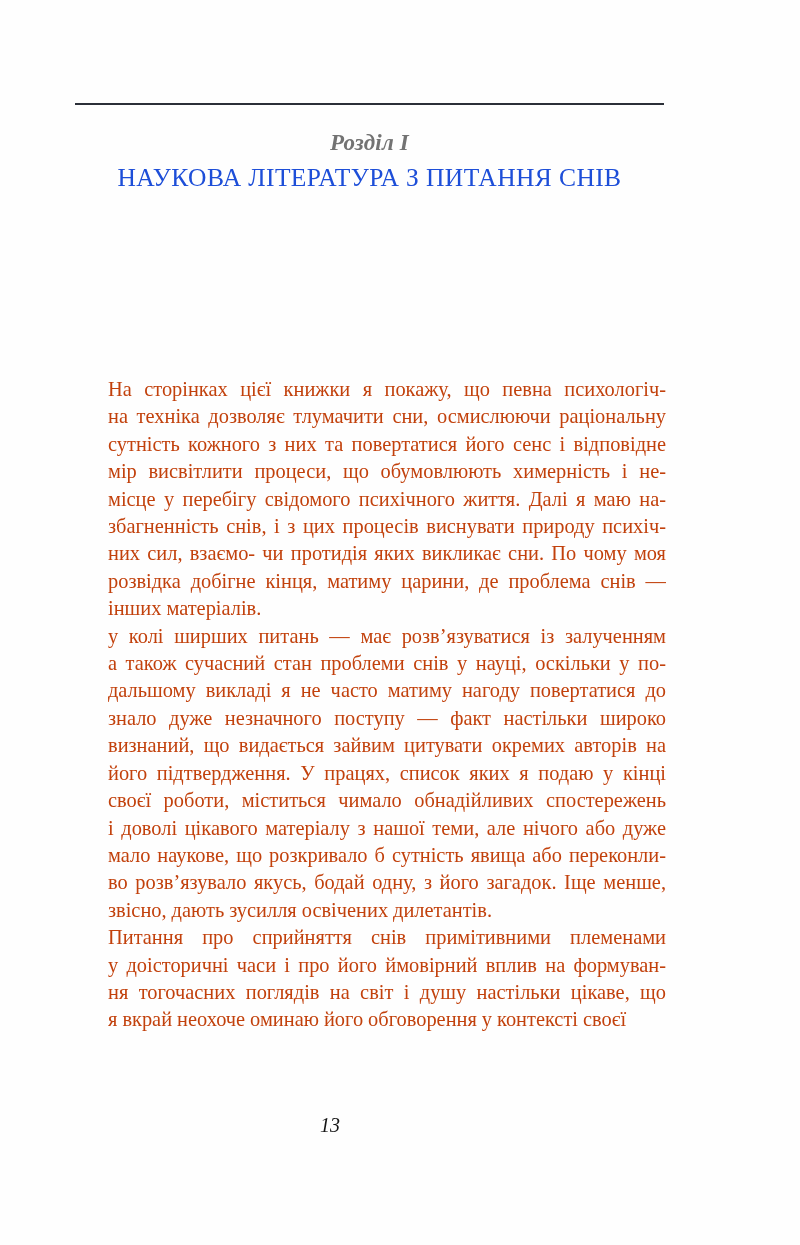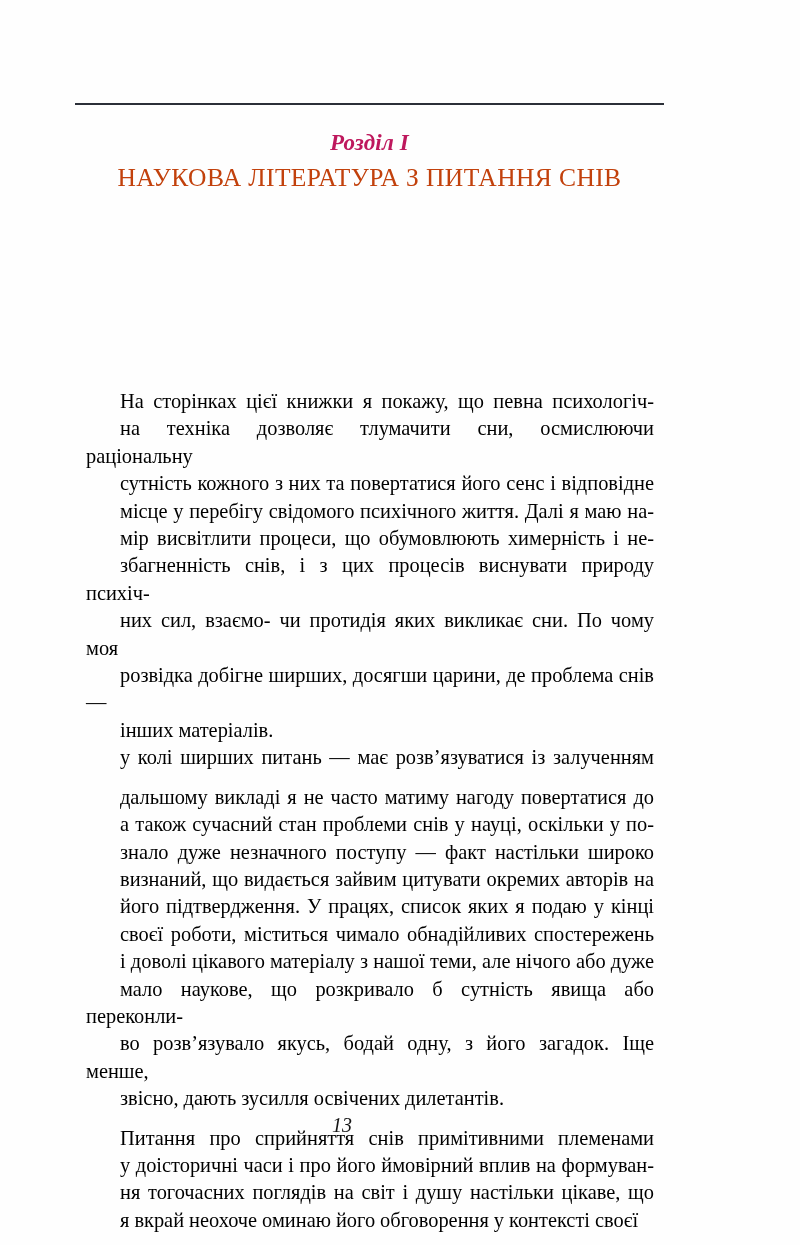--- a/index.html
+++ b/index.html
@@ -41,48 +41,48 @@
     top: 128px;
     width: 589px;
     text-align: center;
   }
   .chapter-label {
     font-style: italic;
     font-weight: bold;
     font-size: 23px;
     line-height: 30px;
     letter-spacing: 0.2px;
-    color: #be185d;
+    color: #737373;
     margin: 0;
   }
   .chapter-title {
     font-weight: normal;
     font-size: 25.5px;
     line-height: 34px;
     letter-spacing: 0.4px;
-    color: #c2410c;
+    color: #1d4ed8;
     margin: 3px 0 0 0;
     white-space: nowrap;
   }
 
   
   .body-copy {
     position: absolute;
     left: 74px;
     top: 376px;
     width: 592px;
   }
   .body-copy p {
-    margin: 12px;
+    margin: 0;
     font-size: 20.4px;
     line-height: 27.4px;
     text-align: justify;
     text-justify: inter-word;
     text-indent: 34px;
-    color: #000000;
+    color: #c2410c;
     -webkit-hyphens: none;
     hyphens: none;
     word-spacing: -0.1px;
   }
   .body-copy p.line-broken {
     text-align: left;
   }
 
   
   .ln {
@@ -99,21 +99,21 @@
     text-align: left;
     text-align-last: left;
   }
   .ln.first {
     text-indent: 34px;
   }
 
   
   .folio {
     position: absolute;
-    left: 12px;
+    left: 0;
     top: 1112px;
     width: 660px;
     text-align: center;
     font-style: italic;
     font-size: 20px;
     line-height: 26px;
     color: #151515;
   }
 </style>
 </head>
@@ -127,32 +127,32 @@
     <div class="chapter-label">Розділ I</div>
     <h1 class="chapter-title">НАУКОВА ЛІТЕРАТУРА З ПИТАННЯ СНІВ</h1>
   </div>
 
   <div class="body-copy">
 
     <p class="line-broken">
       <span class="ln justified first">На сторінках цієї книжки я покажу, що певна психологіч-</span>
       <span class="ln justified">на техніка дозволяє тлумачити сни, осмислюючи раціональну</span>
       <span class="ln justified">сутність кожного з них та повертатися його сенс і відповідне</span>
+      <span class="ln justified">мір висвітлити процеси, що обумовлюють химерність і не-</span>
       <span class="ln justified">місце у перебігу свідомого психічного життя. Далі я маю на-</span>
-      <span class="ln justified">мір висвітлити процеси, що обумовлюють химерність і не-</span>
       <span class="ln justified">збагненність снів, і з цих процесів виснувати природу психіч-</span>
       <span class="ln justified">них сил, взаємо- чи протидія яких викликає сни. По чому моя</span>
-      <span class="ln justified">розвідка добігне ширших, досягши царини, де проблема снів —</span>
+      <span class="ln justified">розвідка добігне кінця, матиму царини, де проблема снів —</span>
       <span class="ln last">інших матеріалів.</span>
       <span class="ln justified">у колі ширших питань — має розв’язуватися із залученням</span>
     </p>
 
     <p class="line-broken">
+      <span class="ln justified">а також сучасний стан проблеми снів у науці, оскільки у по-</span>
       <span class="ln justified">дальшому викладі я не часто матиму нагоду повертатися до</span>
-      <span class="ln justified">а також сучасний стан проблеми снів у науці, оскільки у по-</span>
       <span class="ln justified">знало дуже незначного поступу — факт настільки широко</span>
       <span class="ln justified">визнаний, що видається зайвим цитувати окремих авторів на</span>
       <span class="ln justified">його підтвердження. У працях, список яких я подаю у кінці</span>
       <span class="ln justified">своєї роботи, міститься чимало обнадійливих спостережень</span>
       <span class="ln justified">і доволі цікавого матеріалу з нашої теми, але нічого або дуже</span>
       <span class="ln justified">мало наукове, що розкривало б сутність явища або переконли-</span>
       <span class="ln justified">во розв’язувало якусь, бодай одну, з його загадок. Іще менше,</span>
       <span class="ln last">звісно, дають зусилля освічених дилетантів.</span>
     </p>
 

